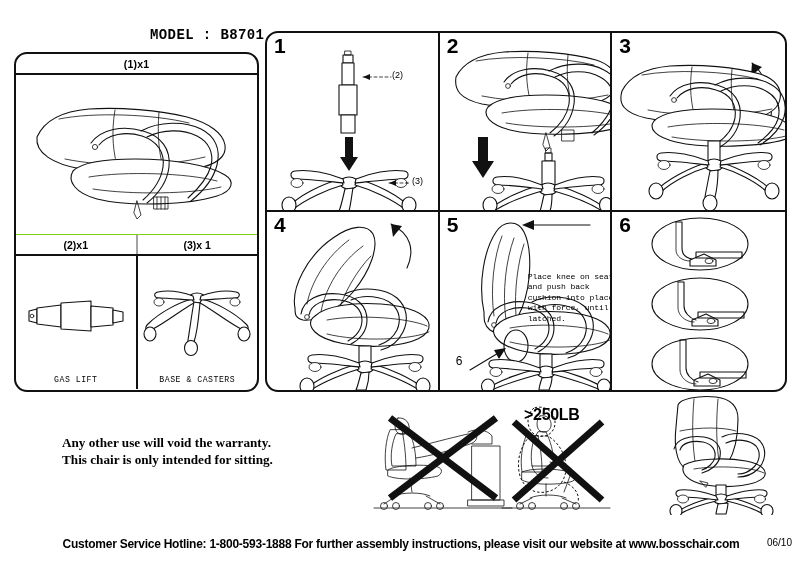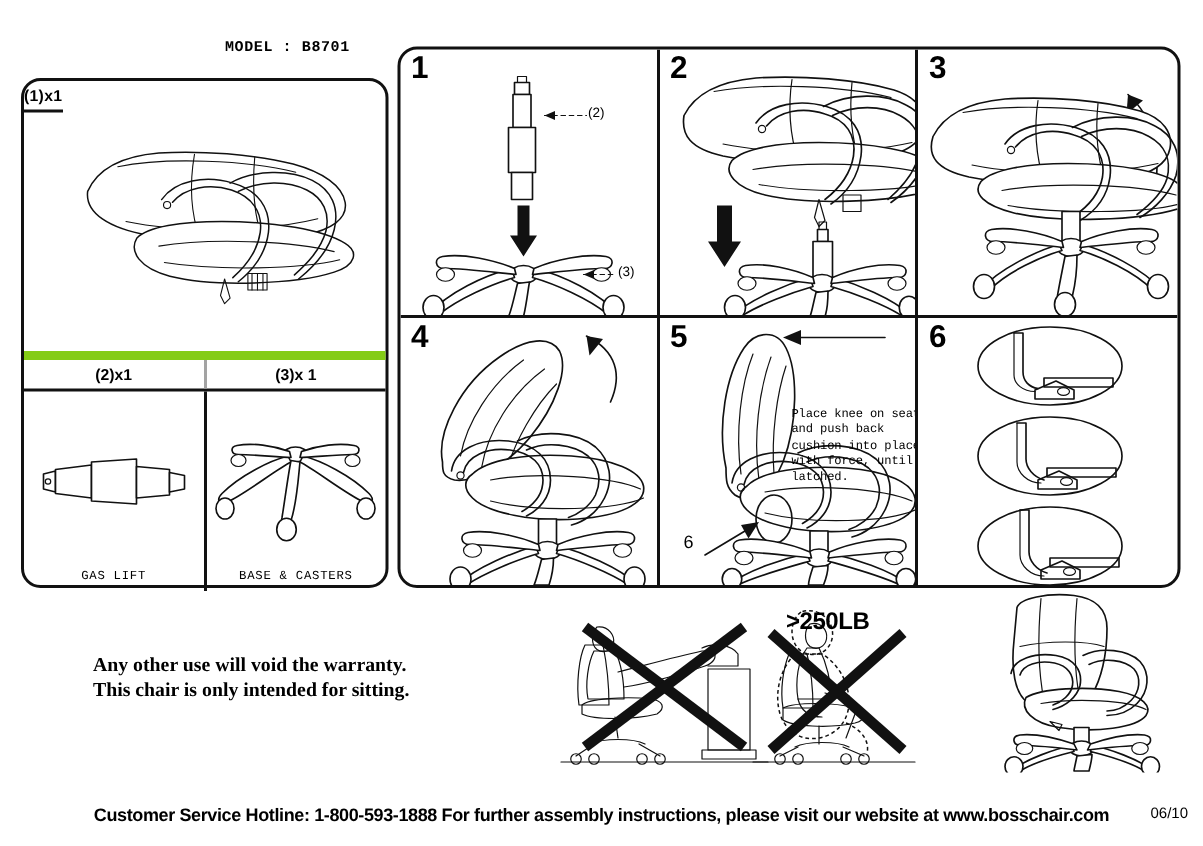--- a/index.html
+++ b/index.html
@@ -18,21 +18,21 @@
 
   .page { position: absolute; inset: 0; }
 
   
   .abs { position: absolute; }
 
   
   #model-label {
     left: 150px; top: 27px;
     font-family: "Liberation Mono", monospace;
-    font-size: 10px;
+    font-size: 14px;
     font-weight: bold;
     letter-spacing: 0.4px;
     white-space: nowrap;
   }
 
   
   #parts-box {
     left: 14px; top: 52px;
     width: 245px; height: 340px;
     border: 2px solid #111;
@@ -55,21 +55,21 @@
     overflow: hidden;
   }
   .parts-caption {
     text-align: center;
     font-family: "Liberation Mono", monospace;
     font-size: 8.2px;
     letter-spacing: 0.5px;
     padding-bottom: 5px;
     white-space: nowrap;
   }
-  #row1 { height: 180px; display: flex; flex-direction: row; border-bottom: 6px solid #84cc16; }
+  #row1 { height: 180px; display: flex; flex-direction: column; border-bottom: 1px solid #84cc16; }
   #row1 .parts-cell-img { flex: 1; }
   #row2-hdr { display: flex; height: 19px; border-bottom: 2px solid #111; }
   #row2-hdr > div {
     flex: 1;
     display: flex; align-items: center; justify-content: center;
     font-size: 10.5px; font-weight: bold;
   }
   #row2-hdr > div:first-child { border-right: 2px solid #a3a3a3; }
   #row2-body { display: flex; height: calc(100% - 180px - 19px - 4px); }
   #row2-body > div {

